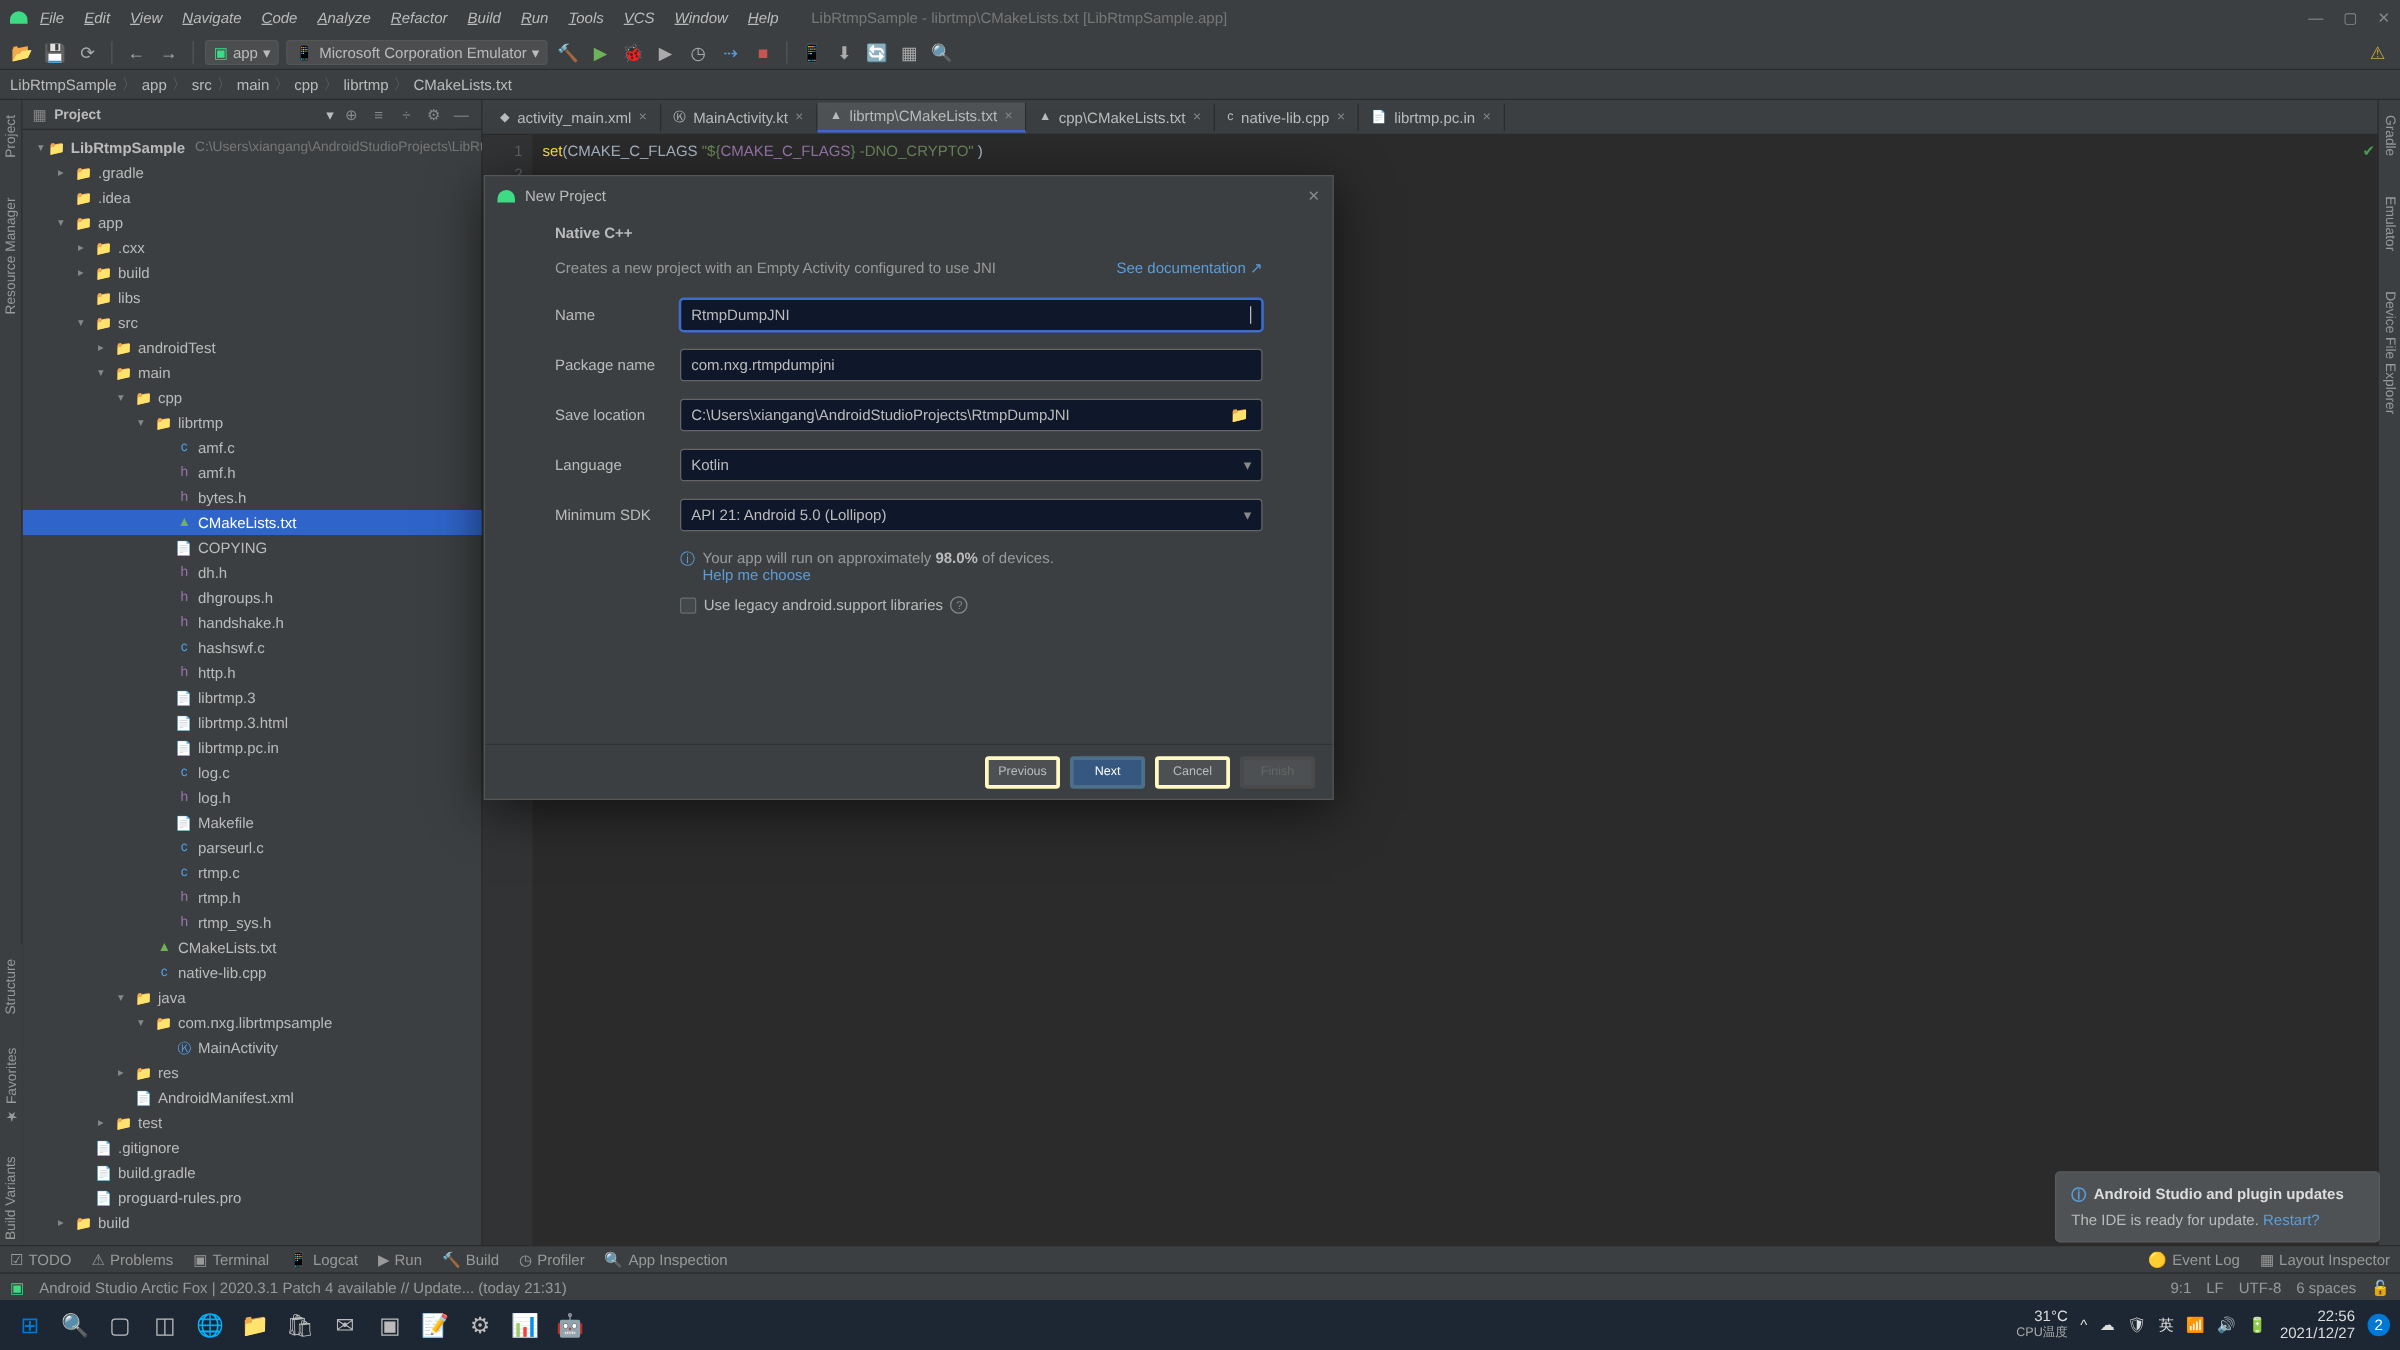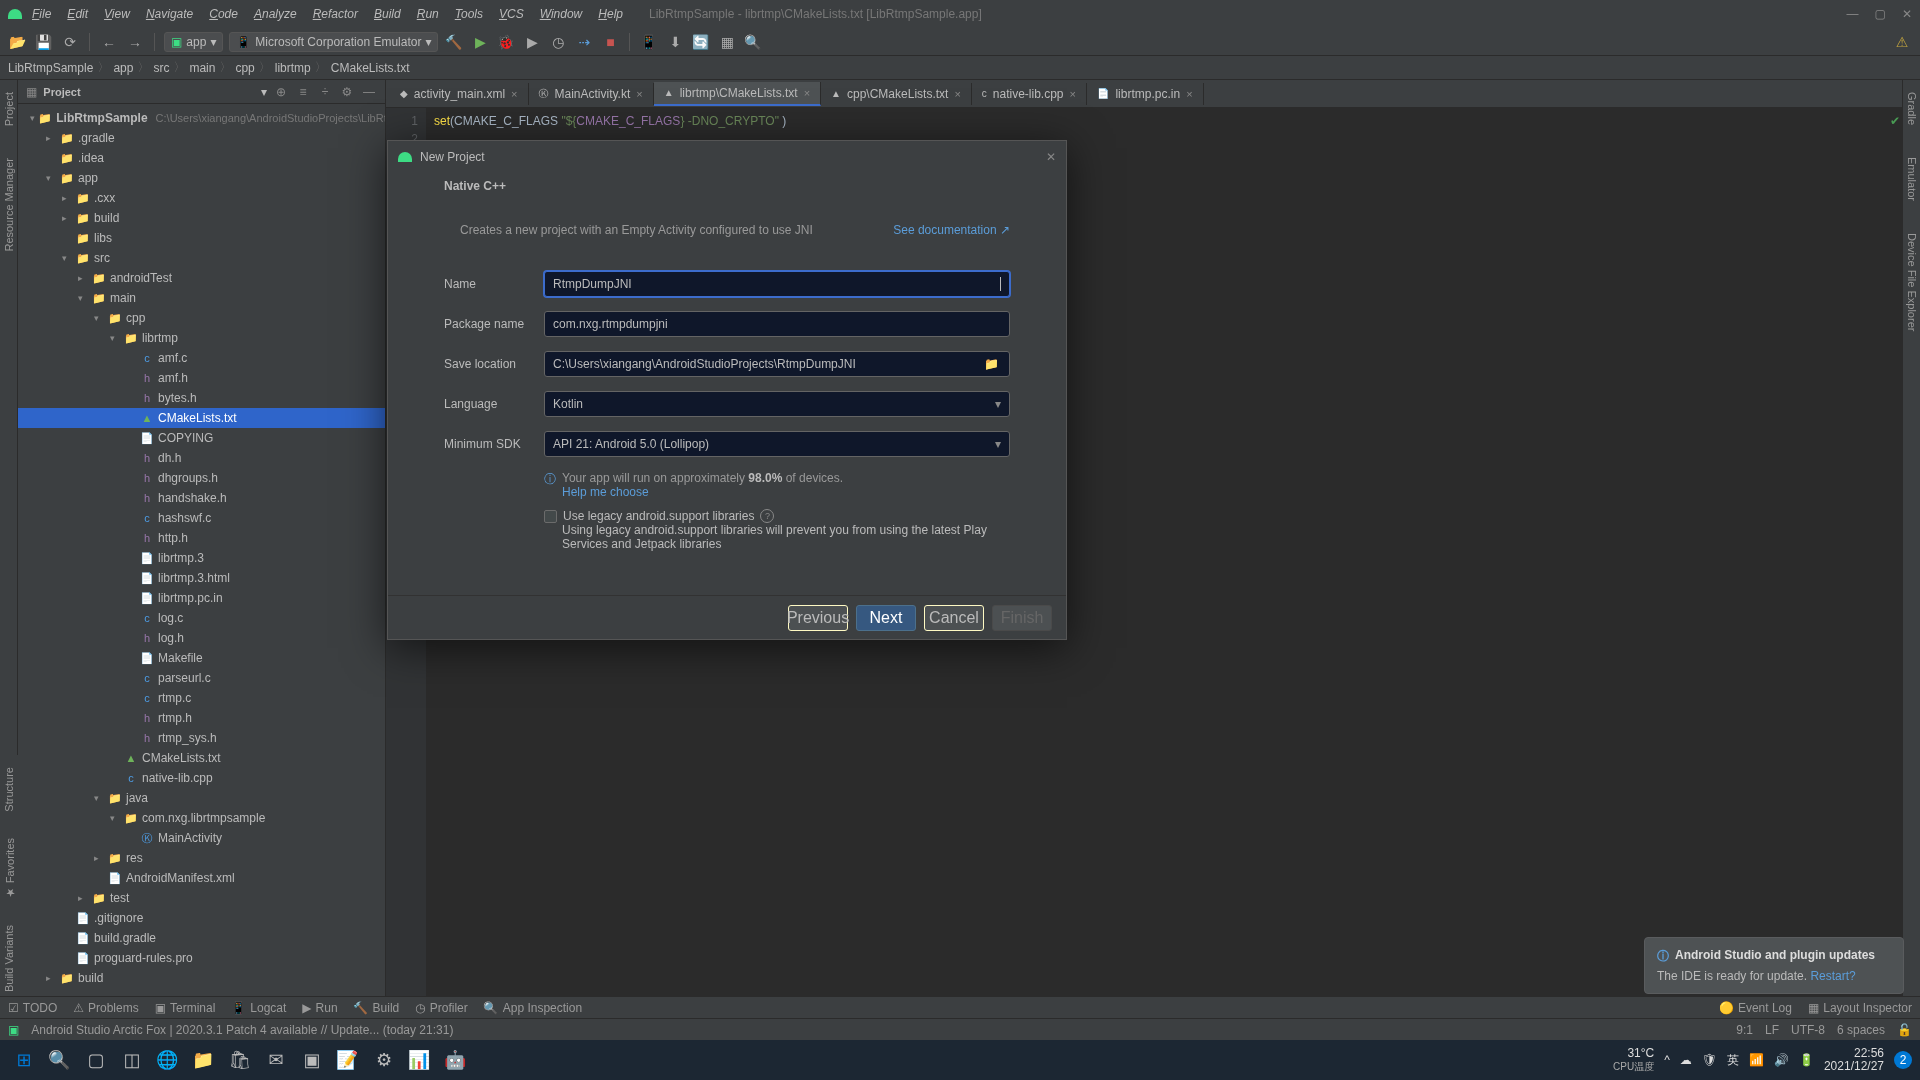--- a/index.html
+++ b/index.html
@@ -65,21 +65,21 @@
 .form-row label{width:100px;color:#bbb;font-size:12px}
 .form-row .input,.form-row .select{flex:1;background:#0f172a;border:1px solid #646464;color:#bbb;padding:5px 8px;height:26px;border-radius:3px;display:flex;align-items:center;justify-content:space-between}
 .form-row .input.focused{border-color:#3c6ccc;box-shadow:0 0 0 1px #3c6ccc}
 .form-row .select .arrow{color:#888}
 .info-text{margin-left:100px;color:#999;font-size:11px;display:flex;gap:6px;margin-bottom:10px}
 .info-text .i-icon{color:#5b9dd9}
 .checkbox-row{margin-left:100px;display:flex;align-items:center;gap:6px;color:#bbb;font-size:12px}
 .checkbox{width:13px;height:13px;border:1px solid #6b6b6b;background:#43494a;border-radius:2px}
 .q-icon{width:14px;height:14px;border:1px solid #888;border-radius:50%;display:inline-flex;align-items:center;justify-content:center;font-size:9px;color:#888}
 .dialog-footer{height:44px;display:flex;align-items:center;justify-content:flex-end;padding:0 14px;gap:8px;border-top:1px solid #323232}
-.btn{width:60px;height:26px;background:#4c5052;border:1px solid #fef9c3;color:#bbb;border-radius:3px;display:flex;align-items:center;justify-content:center;cursor:pointer;font-size:16px}
+.btn{width:60px;height:26px;background:#4c5052;border:3px solid #fef9c3;color:#bbb;border-radius:3px;display:flex;align-items:center;justify-content:center;cursor:pointer;font-size:10px}
 .btn.primary{background:#365880;border-color:#4c708c;color:#fff}
 .btn.disabled{color:#666;border-color:#4a4a4a}
 .notification{position:absolute;right:16px;bottom:86px;width:260px;background:#4e5254;border:1px solid #5a5c5e;padding:10px 12px;border-radius:4px}
 .notification .n-title{font-weight:bold;color:#ddd;margin-bottom:4px;display:flex;gap:6px}
 .notification .n-body{color:#bbb;font-size:11px}
 .bottom-tabs{height:22px;background:#3c3f41;border-top:1px solid #2b2b2b;display:flex;align-items:center;padding:0 8px;gap:12px;font-size:11px}
 .bottom-tabs .btab{display:flex;align-items:center;gap:4px;color:#999}
 .bottom-tabs .spacer{flex:1}
 .statusbar{height:22px;background:#3c3f41;border-top:1px solid #2b2b2b;display:flex;align-items:center;padding:0 8px;font-size:11px;gap:12px}
 .statusbar .sb-text{color:#999;flex:1}
@@ -563,21 +563,21 @@
 
 <div class="dialog">
   <div class="dialog-header">
     <span class="and-logo"></span>
     <span class="dlg-title">New Project</span>
     <span class="close-x">✕</span>
   </div>
   <div class="dialog-body">
     <div class="dlg-h2">Native C++</div>
     <div class="desc-row">
-      <span class="dlg-desc" style="margin:16px">Creates a new project with an Empty Activity configured to use JNI</span>
+      <span class="dlg-desc" style="margin:0">Creates a new project with an Empty Activity configured to use JNI</span>
       <a class="dlg-link">See documentation ↗</a>
     </div>
     <div class="form-row">
         <label>Name</label>
         <div class="input focused">
           <span>RtmpDumpJNI</span>
           <span style="border-left:1px solid #bbb;height:14px"></span>
         </div>
       </div>
     <div class="form-row">
@@ -609,21 +609,20 @@
       </div>
     <div class="info-text">
         <span class="i-icon">ⓘ</span>
         <span><span>Your app will run on approximately </span><b style="color:#bbb">98.0%</b><span> of devices.</span><br><a class="dlg-link">Help me choose</a></span>
       </div>
     <div class="checkbox-row">
         <span class="checkbox"></span>
         <span>Use legacy android.support libraries</span>
         <span class="q-icon">?</span>
       </div>
-    <div class="checkbox-row sub" style="margin-left:118px">Using legacy android.support libraries will prevent you from using the latest Play Services and Jetpack libraries</div>
   </div>
   <div class="dialog-footer">
     <div class="btn">Previous</div>
     <div class="btn primary">Next</div>
     <div class="btn">Cancel</div>
     <div class="btn disabled">Finish</div>
   </div>
 </div>
 
 <div class="notification">

